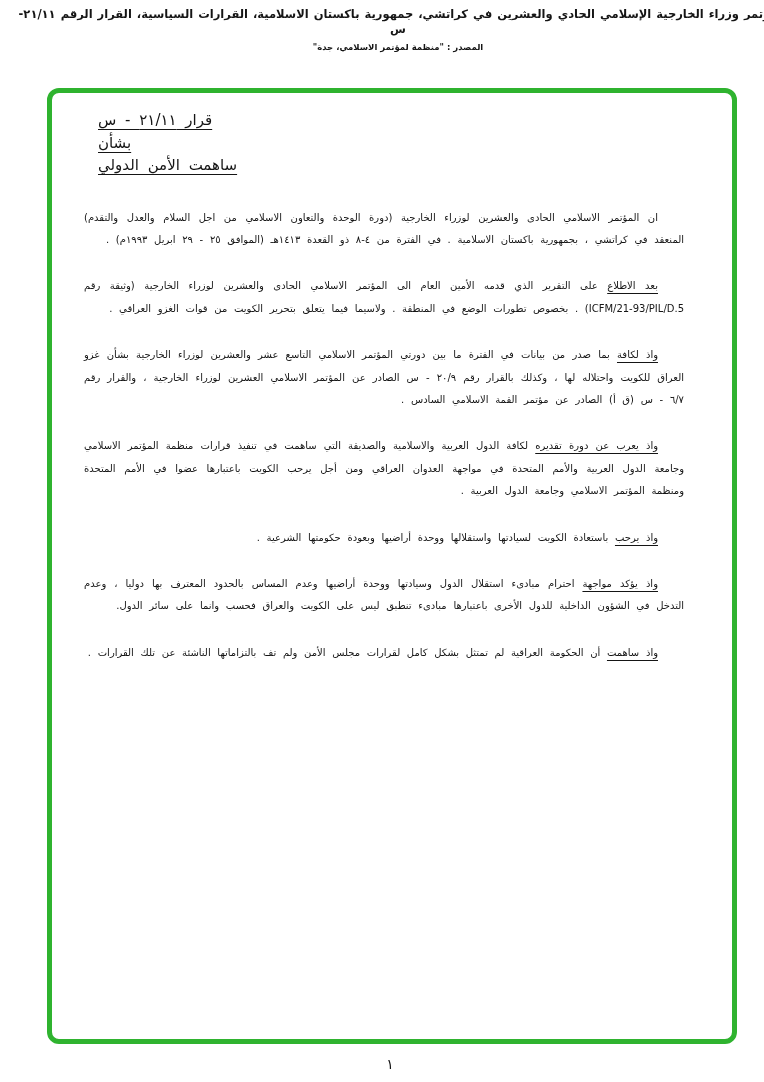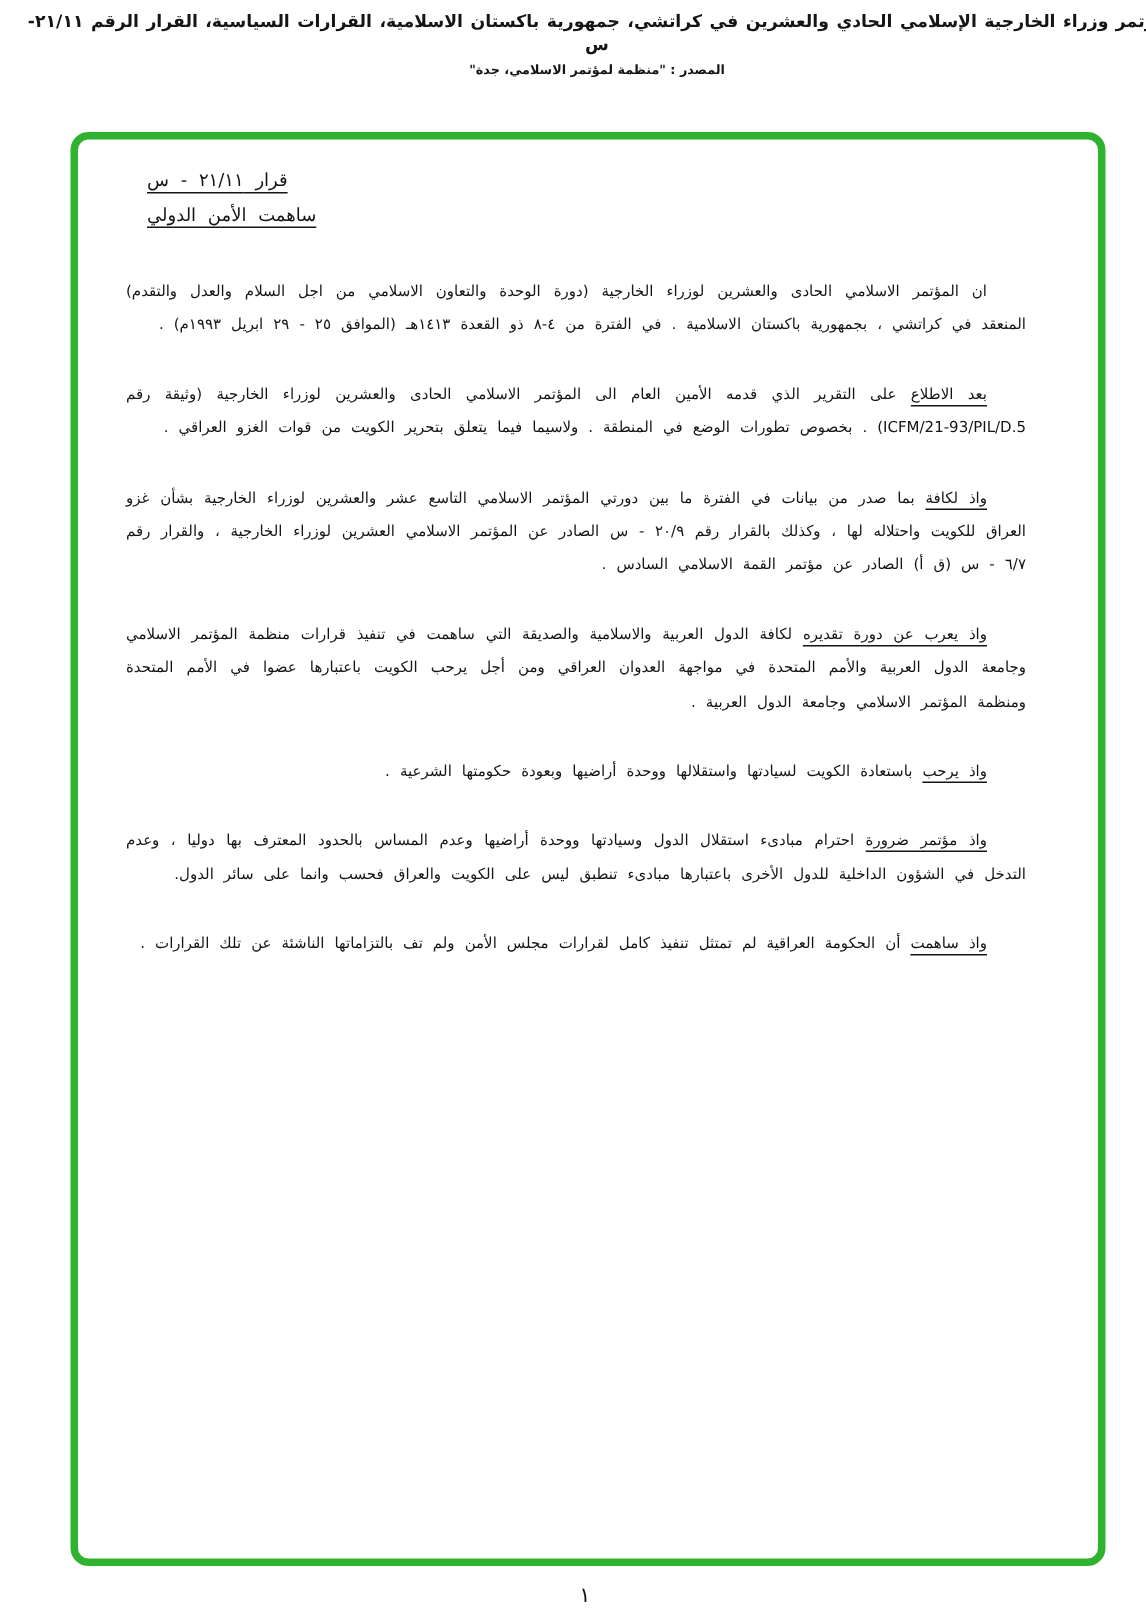--- a/index.html
+++ b/index.html
@@ -49,21 +49,21 @@
     background: #ffffff;
   }
   
   .doc-title {
     direction: rtl;
     text-align: left;
     padding-left: 14px;
     margin-bottom: 30px;
   }
   .doc-title .t-line {
-    font-size: 12px;
+    font-size: 15px;
     line-height: 22.5px;
     word-spacing: 4px;
     text-decoration: underline;
     text-underline-offset: 4px;
     text-decoration-thickness: 1.2px;
     white-space: nowrap;
   }
   
   .body-text p.para {
     font-size: 10px;
@@ -95,36 +95,37 @@
 
   <div class="top-header">
     <div class="l1">مؤتمر وزراء الخارجية الإسلامي الحادي والعشرين في كراتشي، جمهورية باكستان الاسلامية، القرارات السياسية، القرار الرقم ٢١/١١-س</div>
     <div class="l2">المصدر :  "منظمة لمؤتمر الاسلامي، جدة"</div>
   </div>
 
   <div class="frame" style="border-color: rgb(47, 179, 47);">
 
     <div class="doc-title">
       <div class="t-line">قرار ٢١/١١ - س</div>
+      <div class="t-line">بشأن</div>
       <div class="t-line">ساهمت الأمن الدولي</div>
     </div>
 
     <div class="body-text">
       <p class="para"><span class="lead"></span><span class="rest">ان المؤتمر الاسلامي الحادى والعشرين لوزراء الخارجية (دورة الوحدة والتعاون الاسلامي من اجل السلام والعدل والتقدم) المنعقد في كراتشي ، بجمهورية باكستان الاسلامية . في الفترة من ٤-٨ ذو القعدة ١٤١٣هـ (الموافق ٢٥ - ٢٩ ابريل ١٩٩٣م) .</span></p>
 
       <p class="para"><span class="lead">بعد الاطلاع</span><span class="rest"> على التقرير الذي قدمه الأمين العام الى المؤتمر الاسلامي الحادى والعشرين لوزراء الخارجية (وثيقة رقم ICFM/21-93/PIL/D.5) . بخصوص تطورات الوضع في المنطقة . ولاسيما فيما يتعلق بتحرير الكويت من قوات الغزو العراقي .</span></p>
 
       <p class="para"><span class="lead">واذ لكافة</span><span class="rest"> بما صدر من بيانات في الفترة ما بين دورتي المؤتمر الاسلامي التاسع عشر والعشرين لوزراء الخارجية بشأن غزو العراق للكويت واحتلاله لها ، وكذلك بالقرار رقم ٢٠/٩ - س الصادر عن المؤتمر الاسلامي العشرين لوزراء الخارجية ، والقرار رقم ٦/٧ - س (ق أ) الصادر عن مؤتمر القمة الاسلامي السادس .</span></p>
 
       <p class="para"><span class="lead">واذ يعرب عن دورة تقديره</span><span class="rest"> لكافة الدول العربية والاسلامية والصديقة التي ساهمت في تنفيذ قرارات منظمة المؤتمر الاسلامي وجامعة الدول العربية والأمم المتحدة في مواجهة العدوان العراقي ومن أجل يرحب الكويت باعتبارها عضوا في الأمم المتحدة ومنظمة المؤتمر الاسلامي وجامعة الدول العربية .</span></p>
 
       <p class="para"><span class="lead">واذ يرحب</span><span class="rest"> باستعادة الكويت لسيادتها واستقلالها ووحدة أراضيها وبعودة حكومتها الشرعية .</span></p>
 
-      <p class="para"><span class="lead">واذ مؤتمر ضرورة</span><span class="rest"> احترام مبادىء استقلال الدول وسيادتها ووحدة أراضيها وعدم المساس بالحدود المعترف بها دوليا ، وعدم التدخل في الشؤون الداخلية للدول الأخرى باعتبارها مبادىء تنطبق ليس على الكويت والعراق فحسب وانما على سائر الدول.</span></p>
+      <p class="para"><span class="lead">واذ يؤكد مواجهة</span><span class="rest"> احترام مبادىء استقلال الدول وسيادتها ووحدة أراضيها وعدم المساس بالحدود المعترف بها دوليا ، وعدم التدخل في الشؤون الداخلية للدول الأخرى باعتبارها مبادىء تنطبق ليس على الكويت والعراق فحسب وانما على سائر الدول.</span></p>
 
-      <p class="para"><span class="lead">واذ ساهمت</span><span class="rest"> أن الحكومة العراقية لم تمتثل تنفيذ كامل لقرارات مجلس الأمن ولم تف بالتزاماتها الناشئة عن تلك القرارات .</span></p>
+      <p class="para"><span class="lead">واذ ساهمت</span><span class="rest"> أن الحكومة العراقية لم تمتثل بشكل كامل لقرارات مجلس الأمن ولم تف بالتزاماتها الناشئة عن تلك القرارات .</span></p>
     </div>
 
   </div>
 
   <div class="page-num">١</div>
 
 </div>
 
 </body></html>

